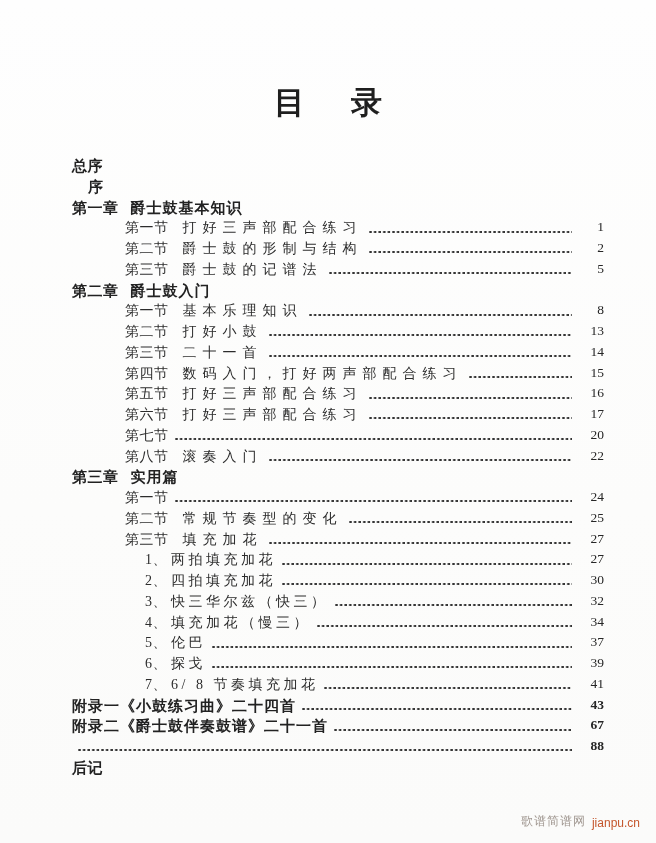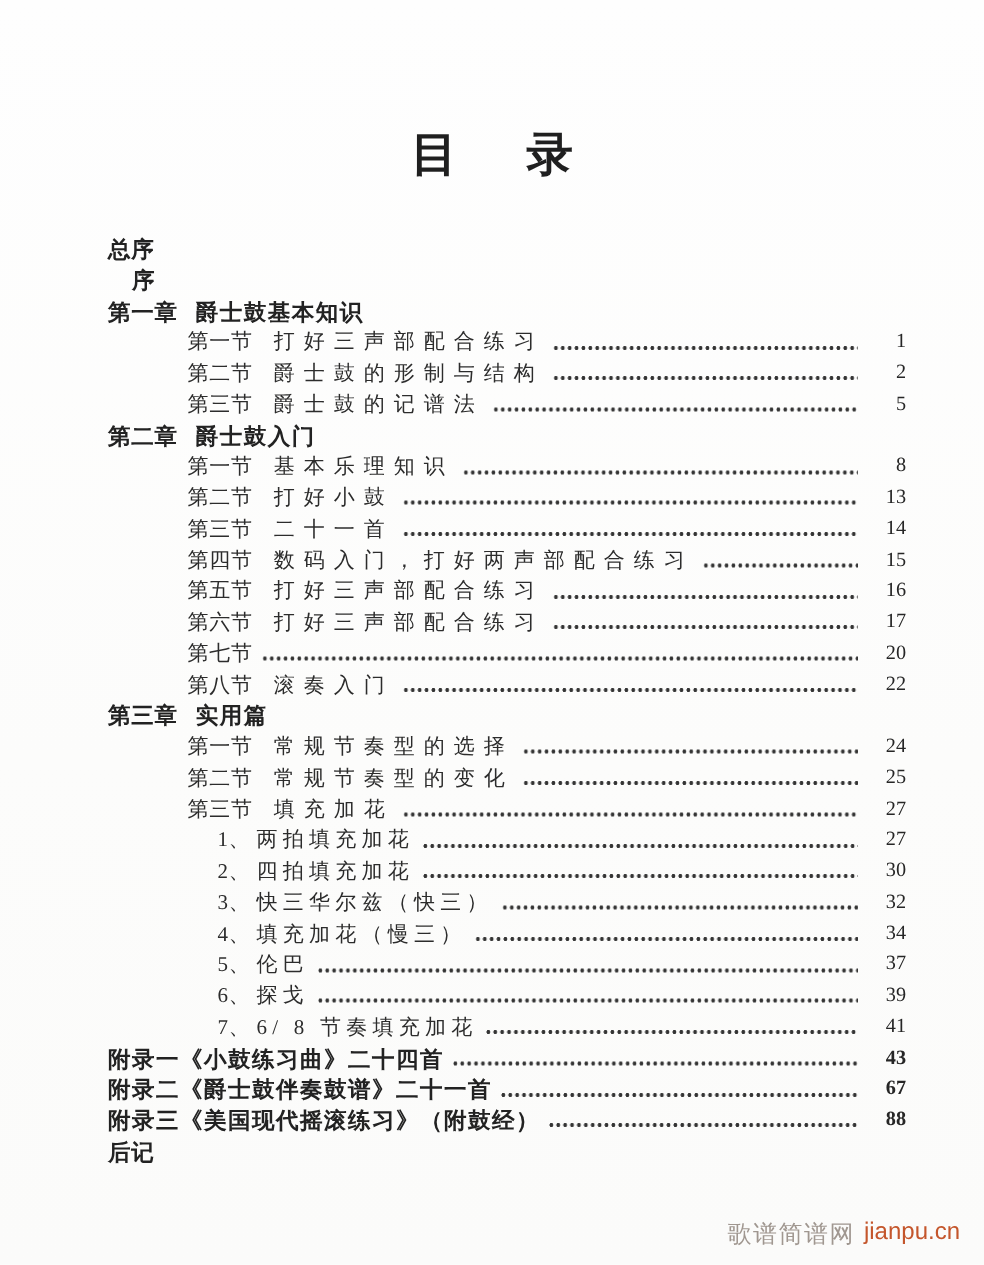--- a/index.html
+++ b/index.html
@@ -43,21 +43,21 @@
     background-size:4.6px 14px;
     background-repeat:repeat-x;
   }
   .pagenum {
     width:26px; text-align:right; font-size:13.5px;
     letter-spacing:0; color:#262626;
   }
   .watermark {
     position:absolute; top:813px; right:16px;
     font-family:"Liberation Sans", sans-serif;
-    font-size:16px; display:flex; align-items:flex-start; gap:6px;
+    font-size:12px; display:flex; align-items:flex-end; gap:6px;
   }
   .wm-name { color:#a09790; letter-spacing:1px; }
   .wm-url  { color:#c4562c; }
 </style>
 </head>
 <body>
 
 <div class="page">
 
   <div class="doc-title">
@@ -145,21 +145,20 @@
         <span class="title-text">滚奏入门</span>
         <span class="leader"></span>
         <span class="pagenum">22</span>
       </div>
       <div class="row lvl0 bold chapter">
         <span class="label">第三章</span>
         <span class="title-text">实用篇</span>
       </div>
       <div class="row lvl2 entry">
         <span class="label">第一节</span>
-        <span class="title-text">常规节奏型的选择</span>
         <span class="leader"></span>
         <span class="pagenum">24</span>
       </div>
       <div class="row lvl2 entry">
         <span class="label">第二节</span>
         <span class="title-text">常规节奏型的变化</span>
         <span class="leader"></span>
         <span class="pagenum">25</span>
       </div>
       <div class="row lvl2 entry">
@@ -214,21 +213,20 @@
         <span class="label">附录一《小鼓练习曲》二十四首</span>
         <span class="leader"></span>
         <span class="pagenum">43</span>
       </div>
       <div class="row lvl0 bold appendix">
         <span class="label">附录二《爵士鼓伴奏鼓谱》二十一首</span>
         <span class="leader"></span>
         <span class="pagenum">67</span>
       </div>
       <div class="row lvl0 bold appendix">
-        <span class="label">附录三《美国现代摇滚练习》（附鼓经）</span>
         <span class="leader"></span>
         <span class="pagenum">88</span>
       </div>
       <div class="row lvl0 bold back">
         <span class="label">后记</span>
       </div>
     </div>
 
   <div class="watermark">
     <span class="wm-name" style="color: rgb(160, 151, 144);">歌谱简谱网</span>

